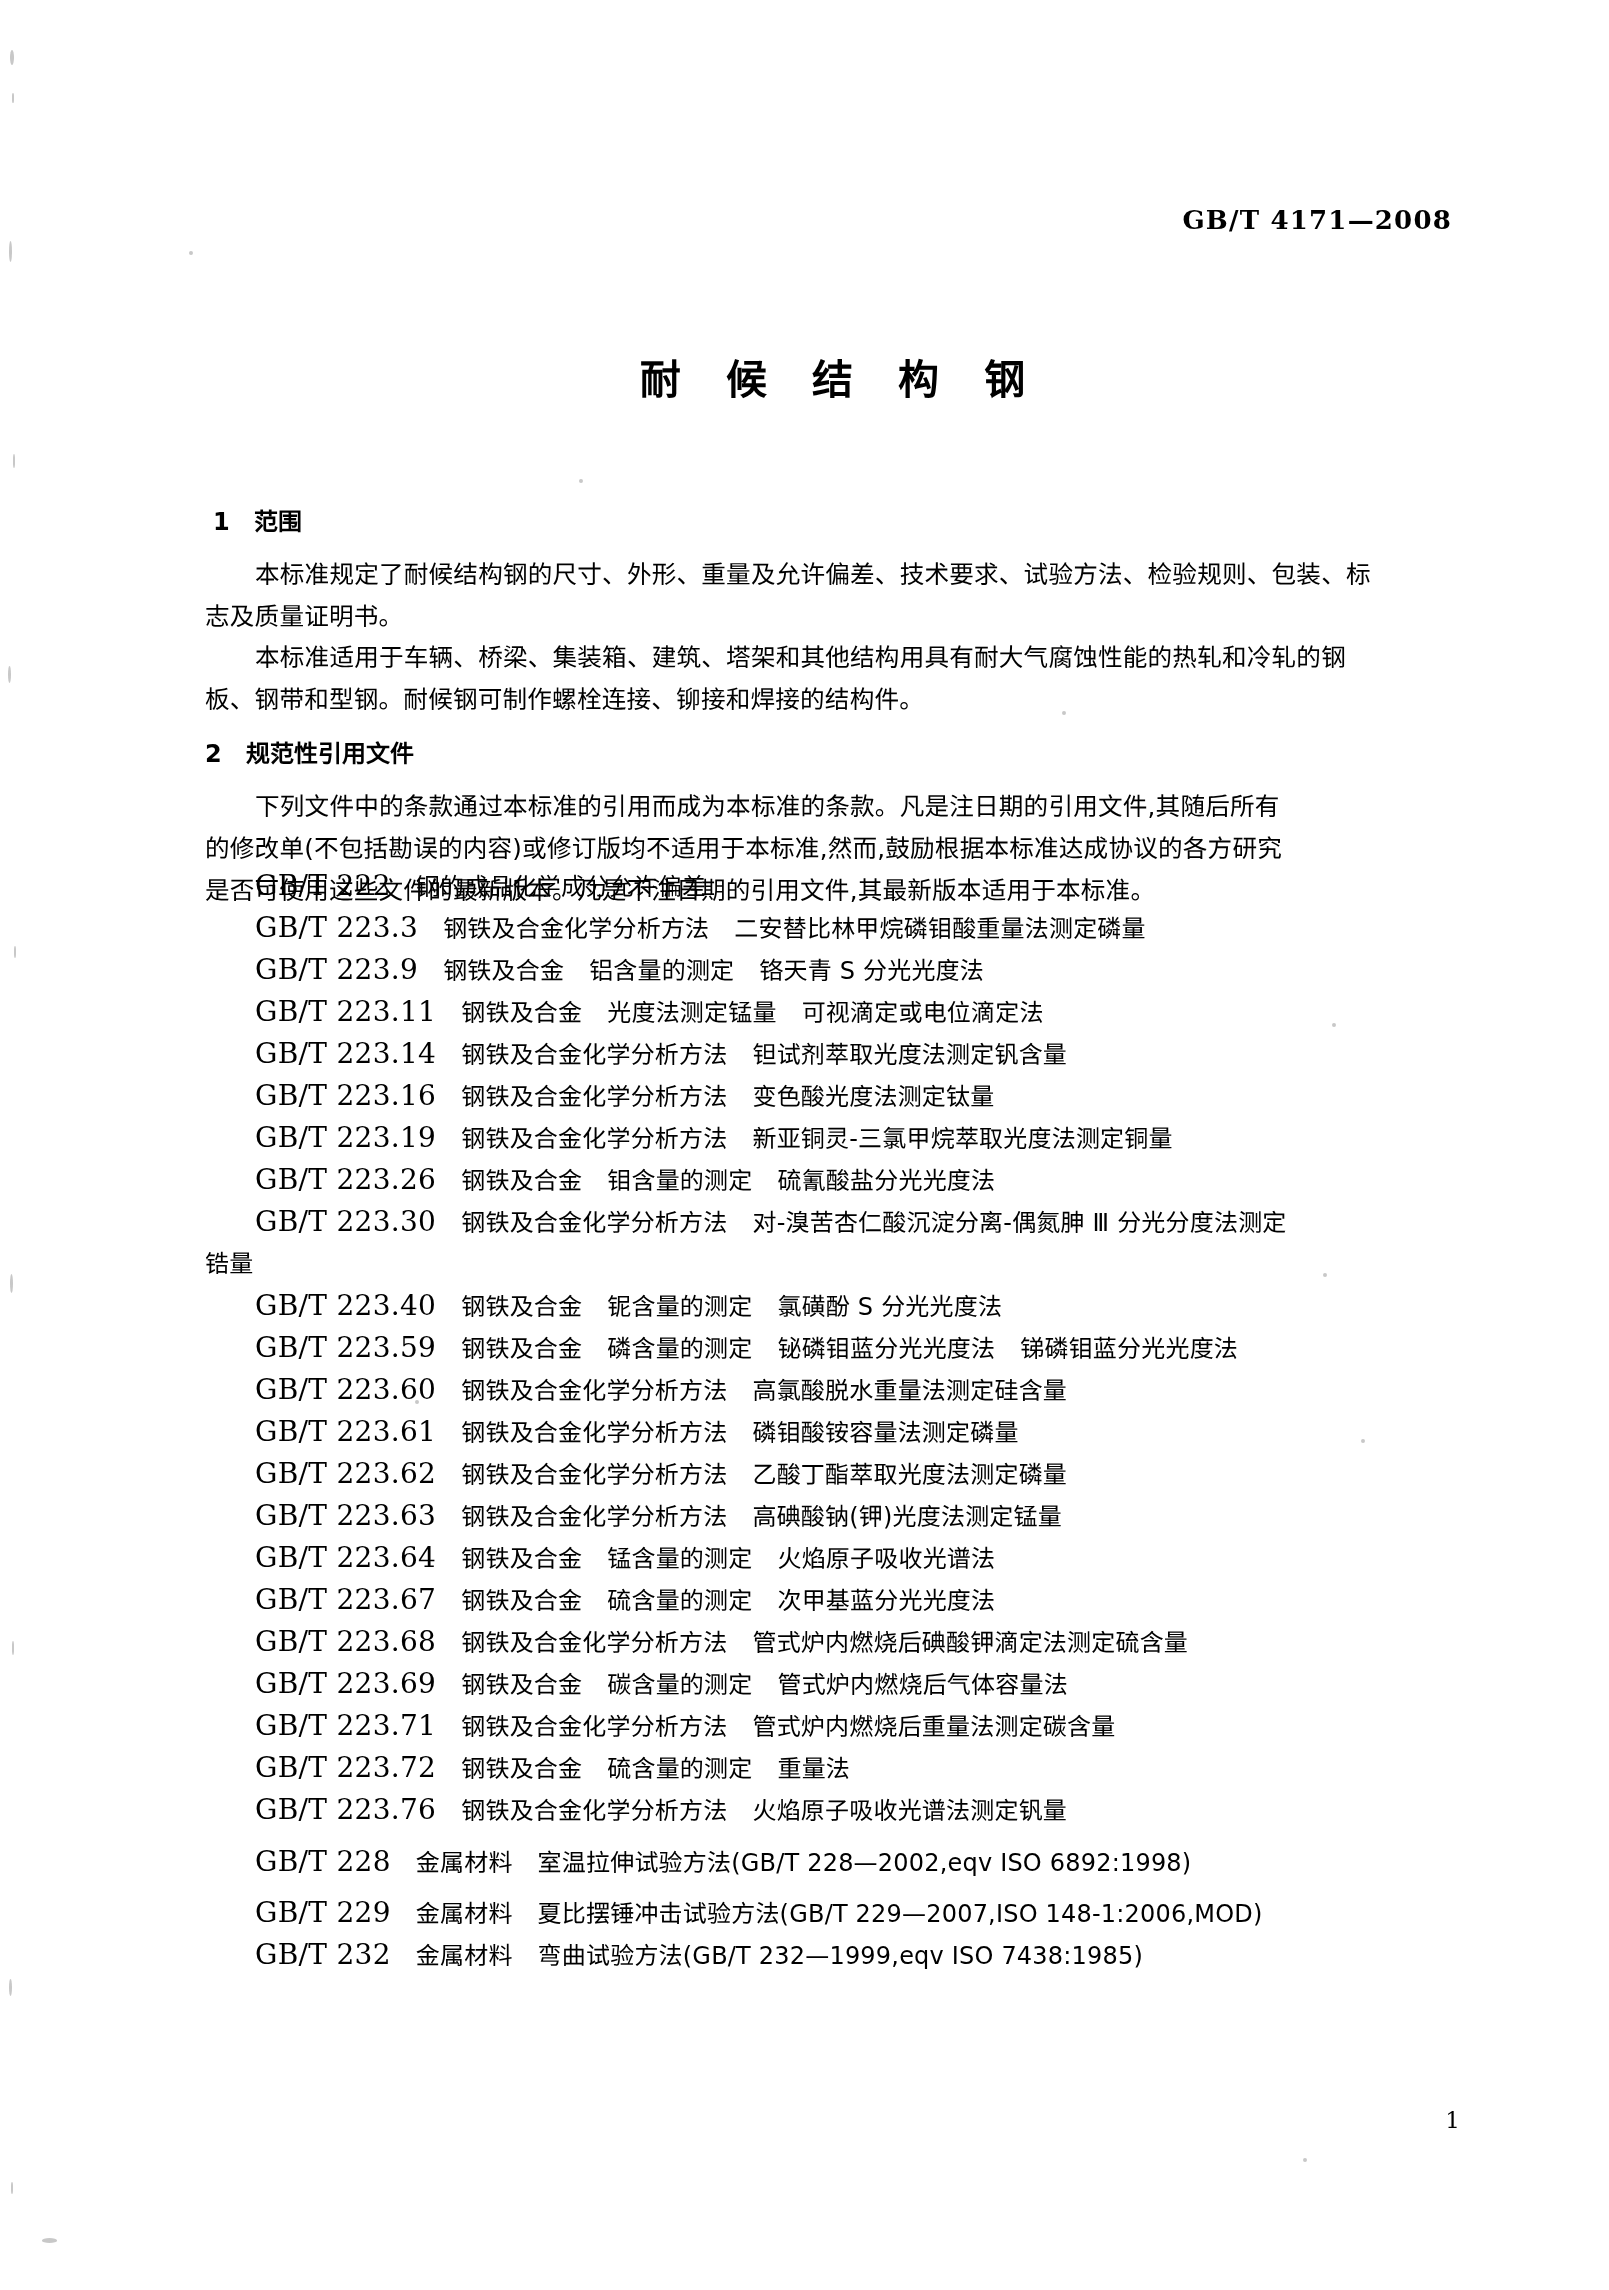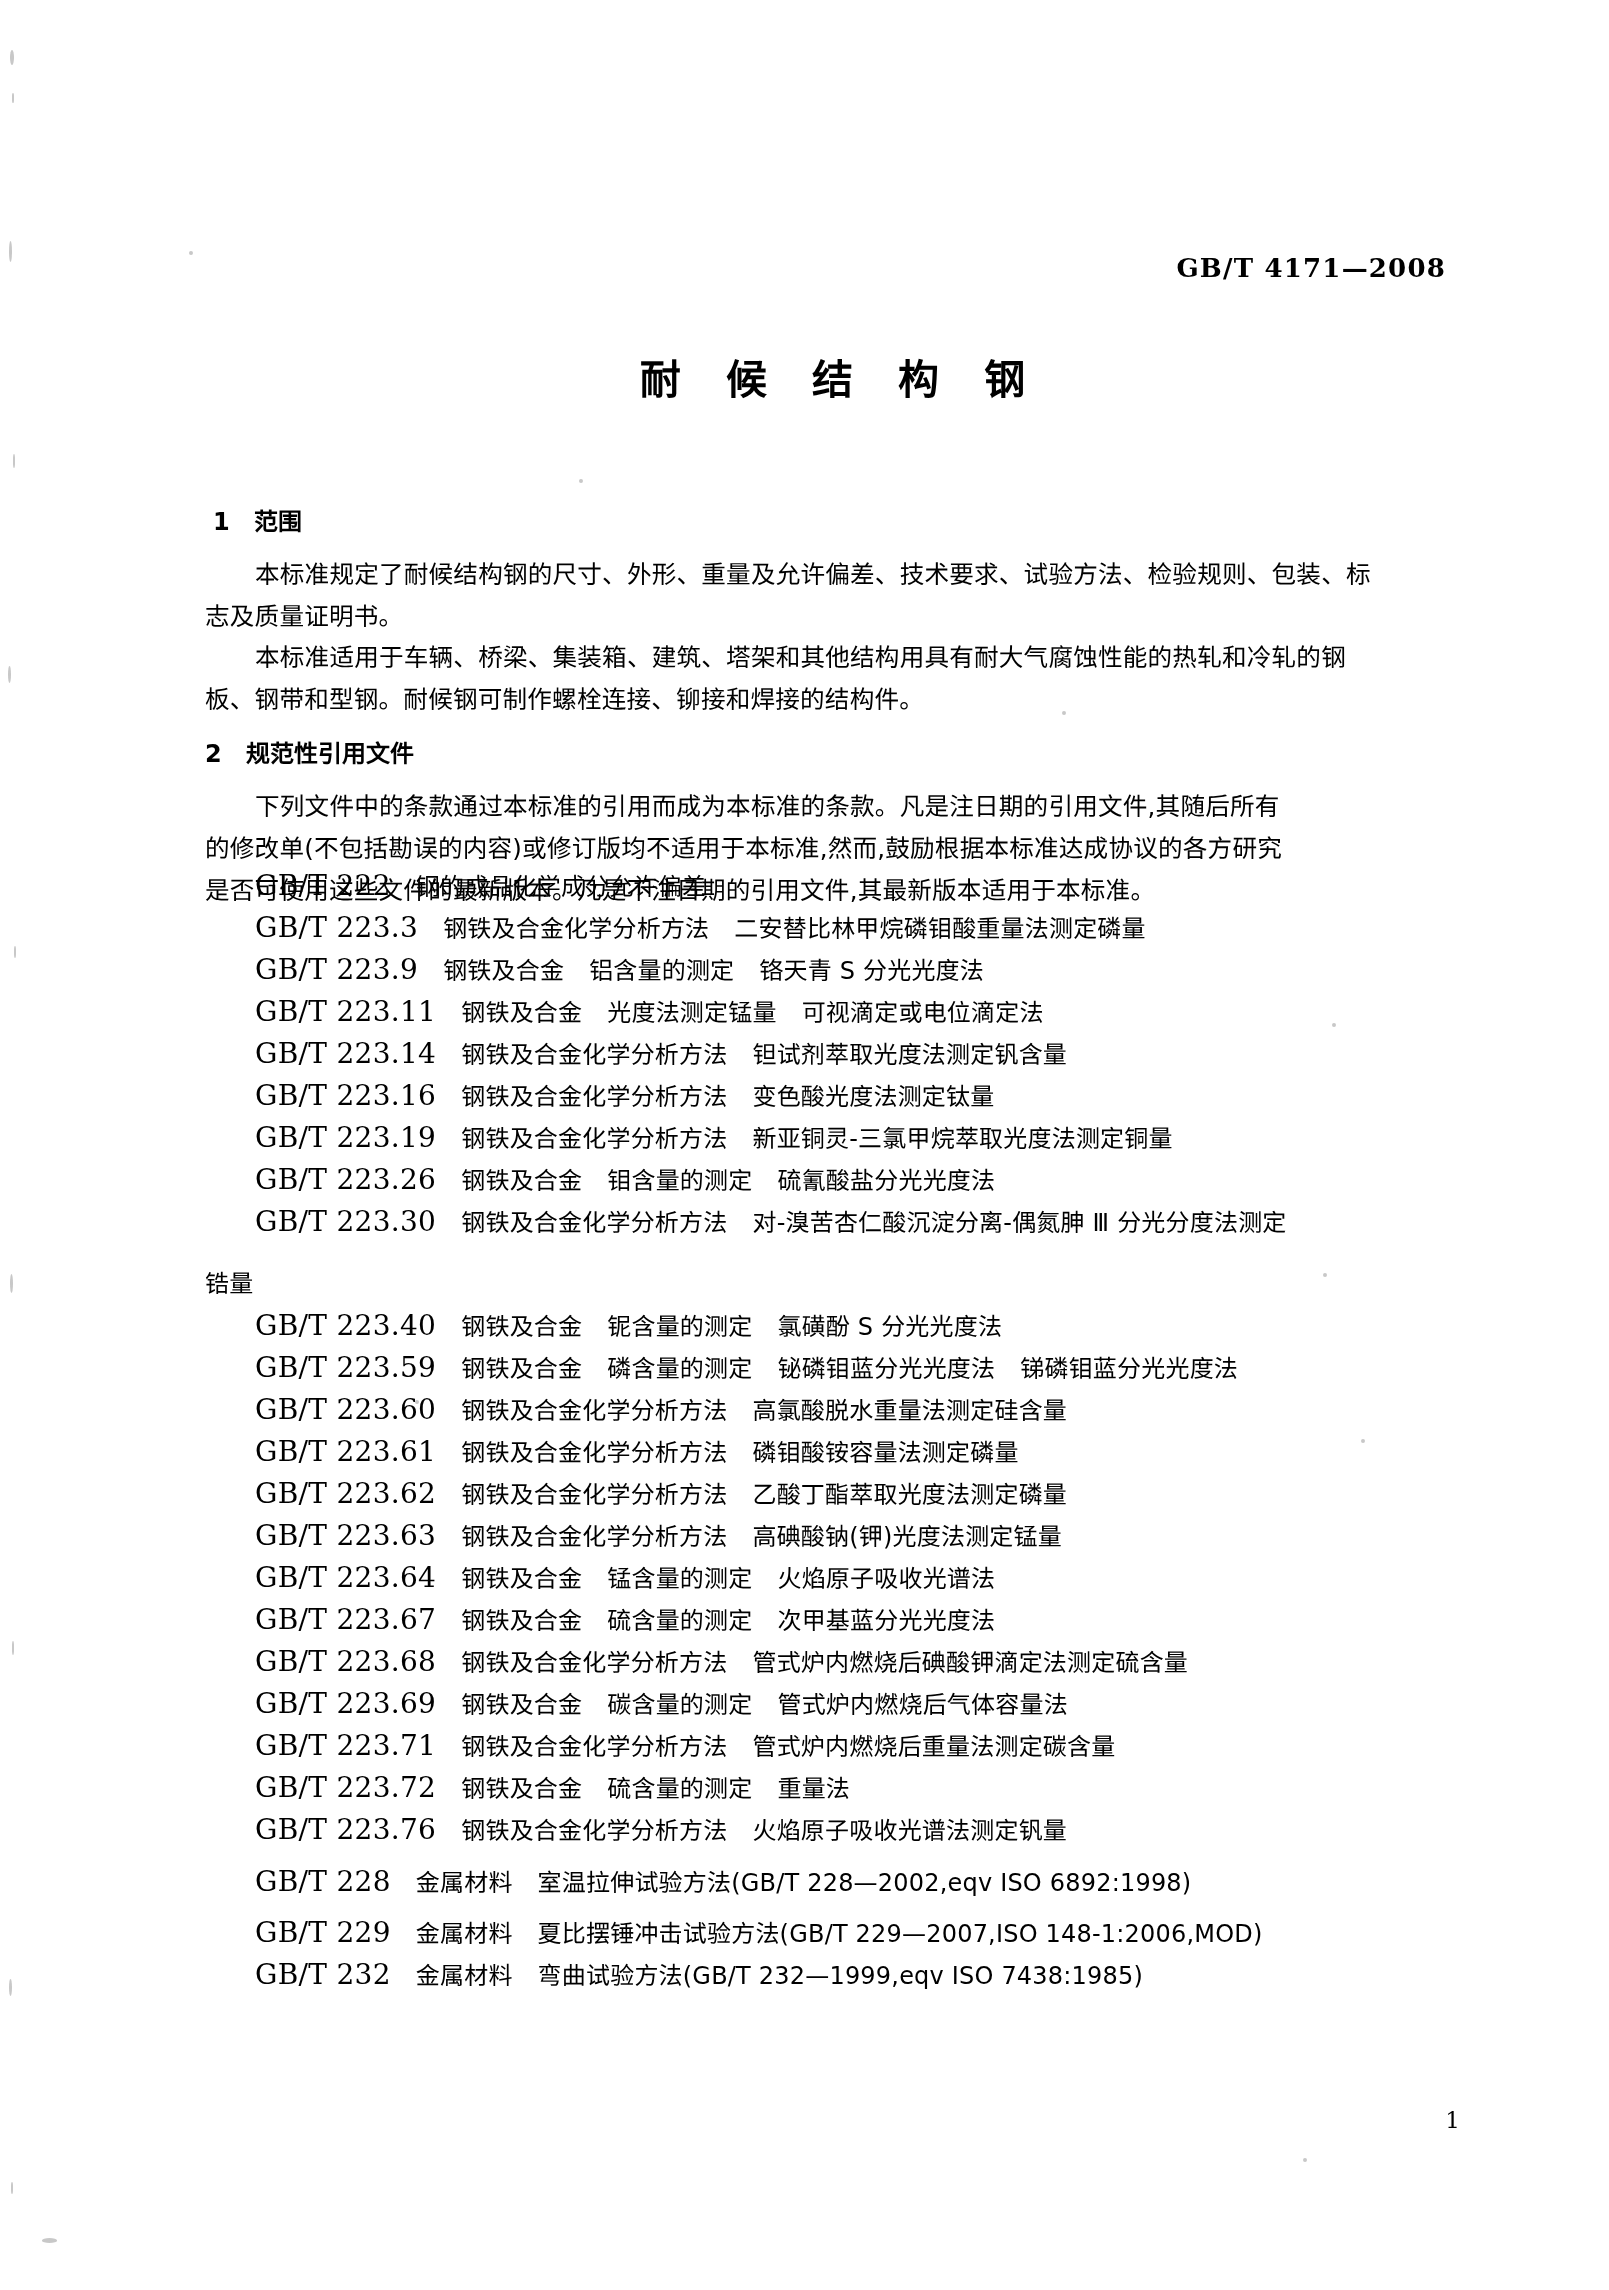--- a/index.html
+++ b/index.html
@@ -42,27 +42,26 @@
     left: 205px;
     top: 0;
     width: 1255px;
     height: 2290px;
   }
 
   
   .header {
     position: absolute;
     top: 205px;
-    right: 14px;
+    right: 8px;
     font-family: "DejaVu Serif", "Liberation Serif", serif;
     font-weight: bold;
     font-size: 26px;
     letter-spacing: 1.2px;
     white-space: nowrap;
-    margin-top: 48px;
   }
 
   
   .doc-title {
     position: absolute;
     top: 319px;
     left: 0;
     width: 1255px;
     text-align: center;
     font-family: "DejaVu Sans", "Liberation Sans", sans-serif;
@@ -117,21 +116,20 @@
   .ref {
     position: relative;
     height: 42px;
     line-height: 42px;
     white-space: nowrap;
     padding-left: 50px;
     font-size: 24px;
   }
   .ref.hang {
     padding-left: 0;
-    margin-top: 20px;
   }
   .ref .code {
     font-family: "DejaVu Serif", "Liberation Serif", serif;
     font-size: 28px;
     letter-spacing: 0.3px;
   }
   .ref .cn {
     font-family: "DejaVu Sans", "Liberation Sans", sans-serif;
     font-size: 24px;
     letter-spacing: 0.2px;

